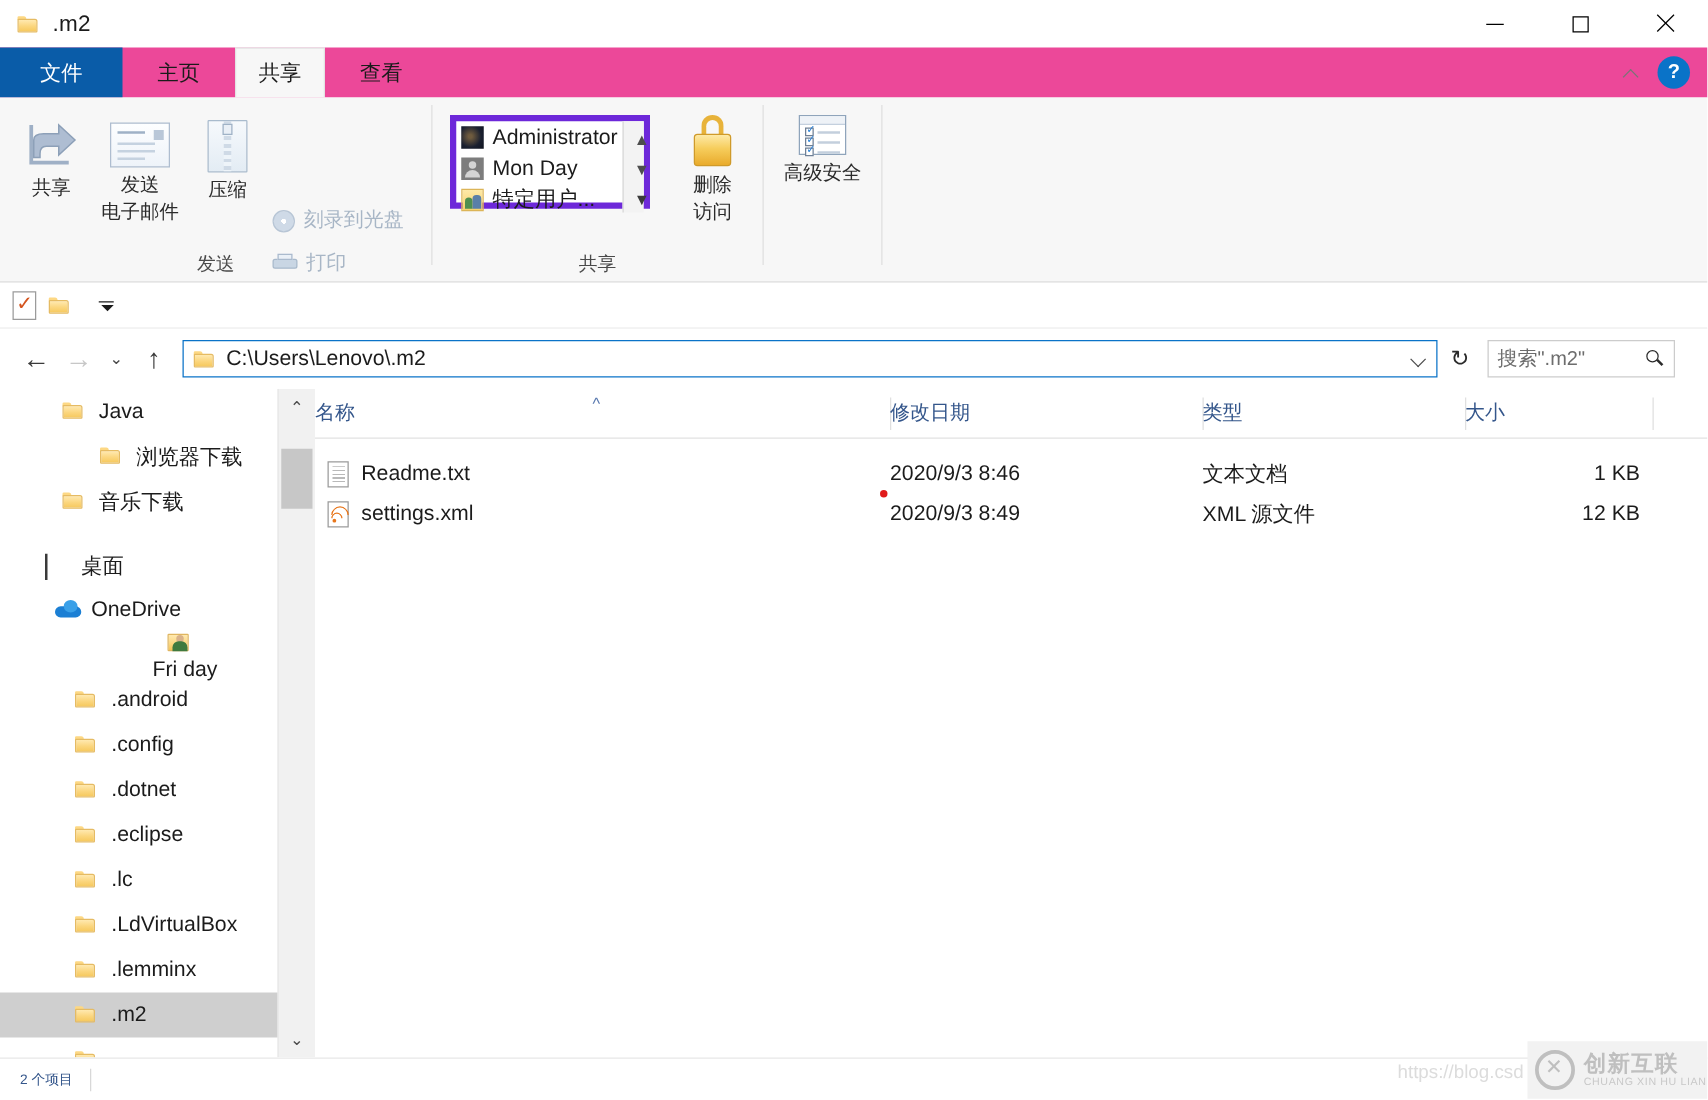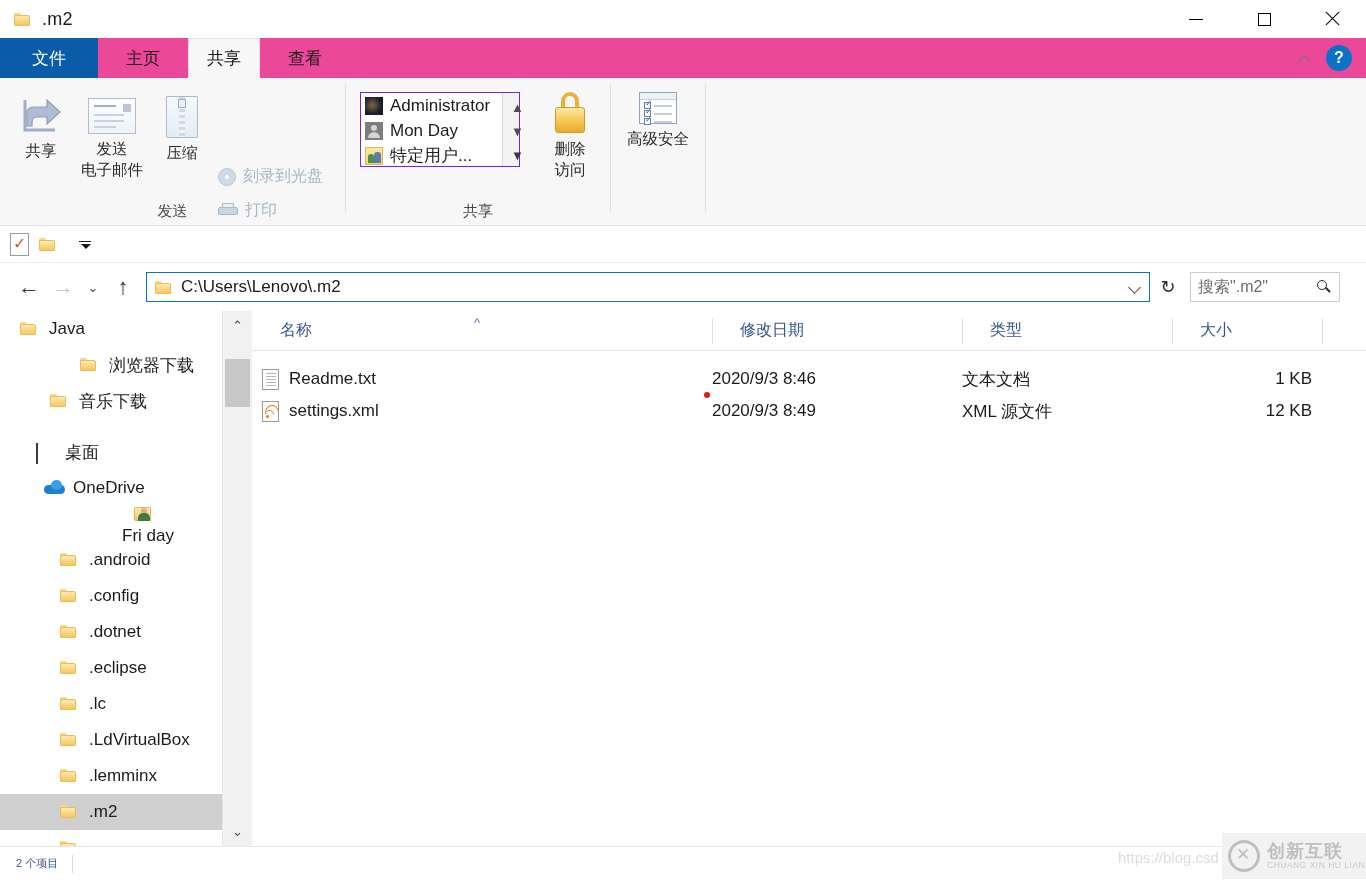--- a/index.html
+++ b/index.html
@@ -244,21 +244,21 @@
     background:#f2f6fa; border:1px solid #aabacd; box-sizing:border-box;
     transform: skewX(-12deg);
   }
 
   
   .userbox {
     position: absolute;
     left: 14px; top: 14px;
     width: 160px; height: 75px;
     background: #ffffff;
-    border: 1px solid #6d28d9;
+    border: 5px solid #6d28d9;
     box-sizing: border-box;
   }
   .user-row {
     display: flex; align-items: center; gap: 7px;
     height: 25px; padding-left: 4px;
     font-size: 17px; color: #1b1b1b;
     cursor: default;
   }
   .ava {
     width: 18px; height: 18px; flex: 0 0 18px;
@@ -498,21 +498,21 @@
     border-bottom: 1px solid #e2e2e2;
     box-sizing: border-box;
   }
   .col {
     position: absolute; top: 0; height: 39px;
     display: flex; align-items: center;
     font-size: 16px; color: #34568b;
     cursor: default;
     box-sizing: border-box;
   }
-  .col .ct { padding-left: 28px; }
+  .col .ct { padding-left: 0; }
   .col-div {
     position: absolute; top: 7px; width: 1px; height: 26px; background: #e0e0e0;
   }
   .sortmark {
     position: absolute; top: 4px; font-size: 13px; color: #5a7ab0;
   }
   .frow {
     position: absolute; left: 0; width: 1114px; height: 32px;
     display: flex; align-items: center;
     cursor: default;
@@ -769,21 +769,21 @@
     <div class="refresh-btn">↻</div>
     <div class="searchbox">
       <span class="search-ph">搜索".m2"</span>
       <span class="search-ico"></span>
     </div>
   </div>
 
   <div class="main">
 
     <div class="navpane">
-      <div class="tree-item" style="top:0;position:absolute;left:0;width:252px;padding-left:20px;box-sizing:border-box;">
+      <div class="tree-item" style="top:0;position:absolute;left:0;width:252px;padding-left:50px;box-sizing:border-box;">
         <span class="tree-ico"><span class="folder-shape"></span></span>
         <span>Java</span>
       </div>
       <div class="tree-item" style="top:36px;position:absolute;left:0;width:252px;padding-left:80px;box-sizing:border-box;">
         <span class="tree-ico"><span class="folder-shape"></span></span>
         <span>浏览器下载</span>
       </div>
       <div class="tree-item" style="top:72px;position:absolute;left:0;width:252px;padding-left:50px;box-sizing:border-box;">
         <span class="tree-ico"><span class="folder-shape"></span></span>
         <span>音乐下载</span>

